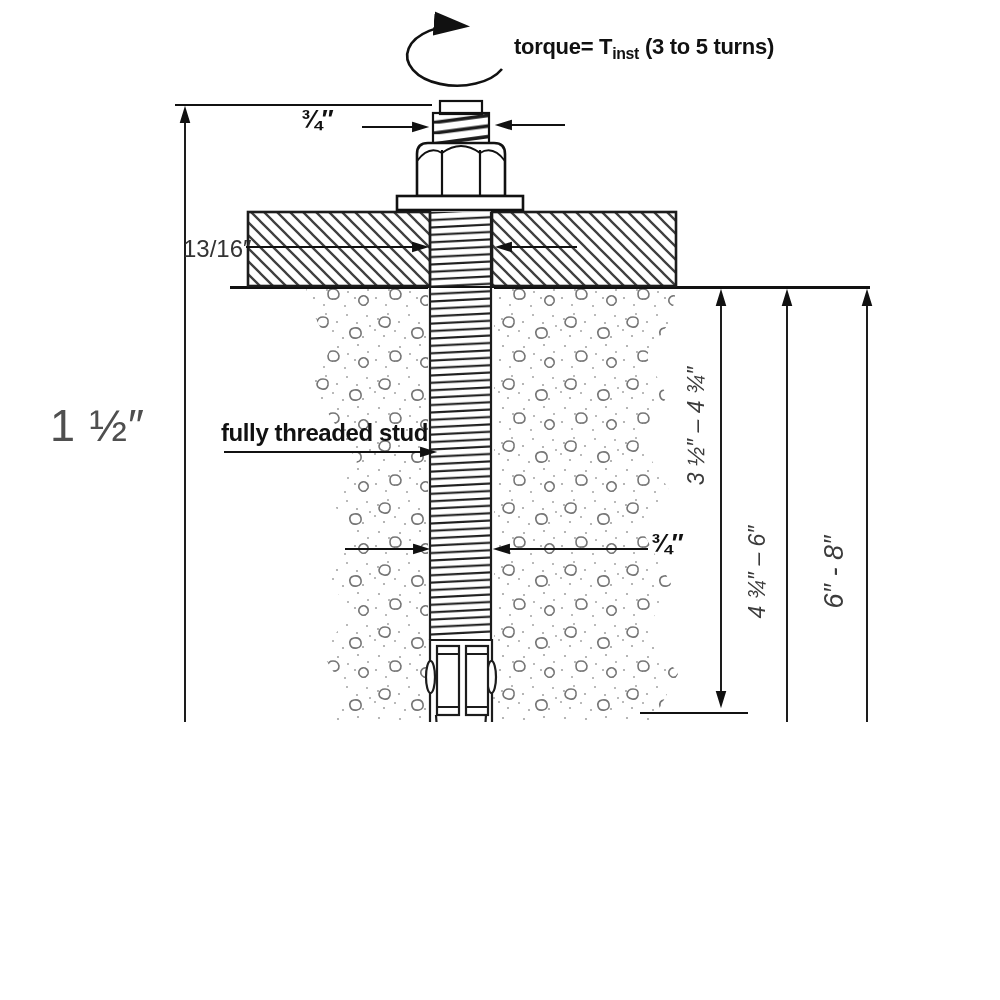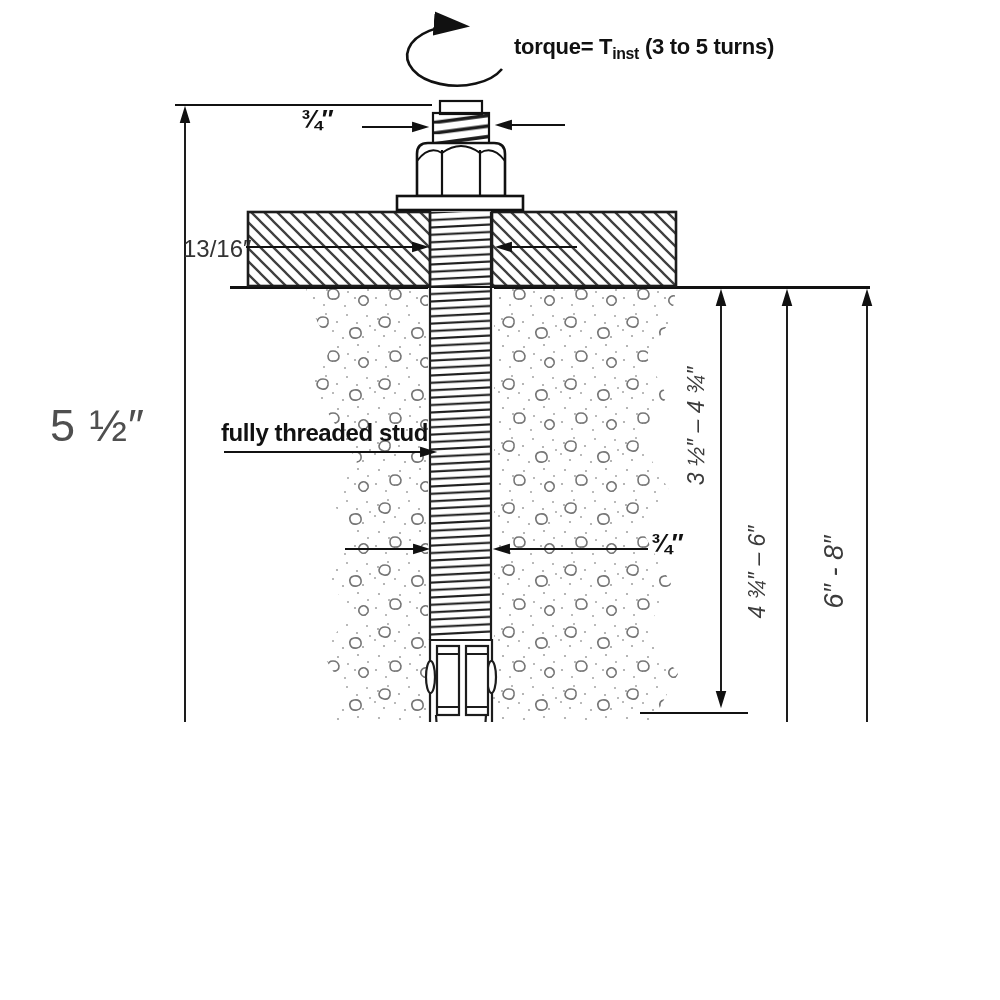--- a/index.html
+++ b/index.html
@@ -179,21 +179,21 @@
 </svg>
 
 <div class="lbl lbl-torque">
   <span>torque= T</span><sub>inst</sub><span> (3 to 5 turns)</span>
 </div>
 
 <div class="lbl lbl-34top">¾″</div>
 
 <div class="lbl lbl-1316">13/16″</div>
 
-<div class="lbl lbl-55">5 ½″</div>
+<div class="lbl lbl-55">1 ½″</div>
 
 <div class="lbl lbl-stud">fully threaded stud</div>
 
 <div class="lbl lbl-34mid">¾″</div>
 
 <div class="lbl rot lbl-dimA">3 ½″ – 4 ¾″</div>
 
 <div class="lbl rot lbl-dimB">4 ¾″ – 6″</div>
 
 <div class="lbl rot lbl-dimC">6″ - 8″</div>

